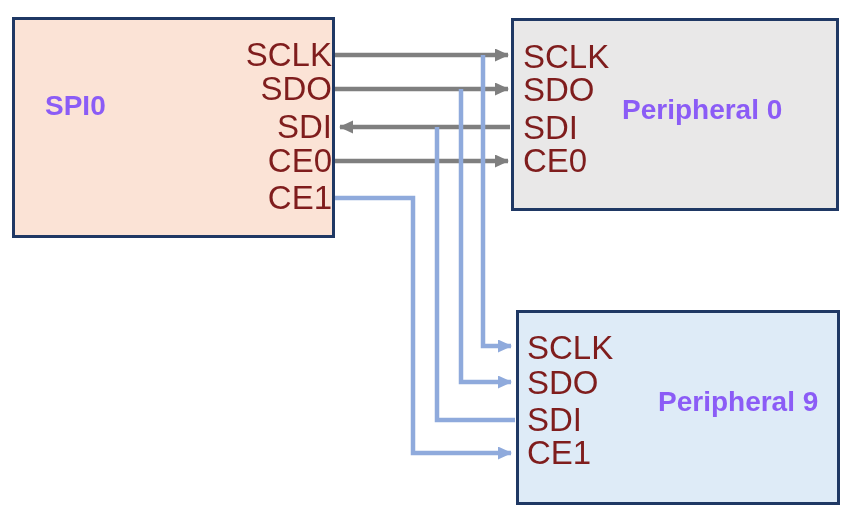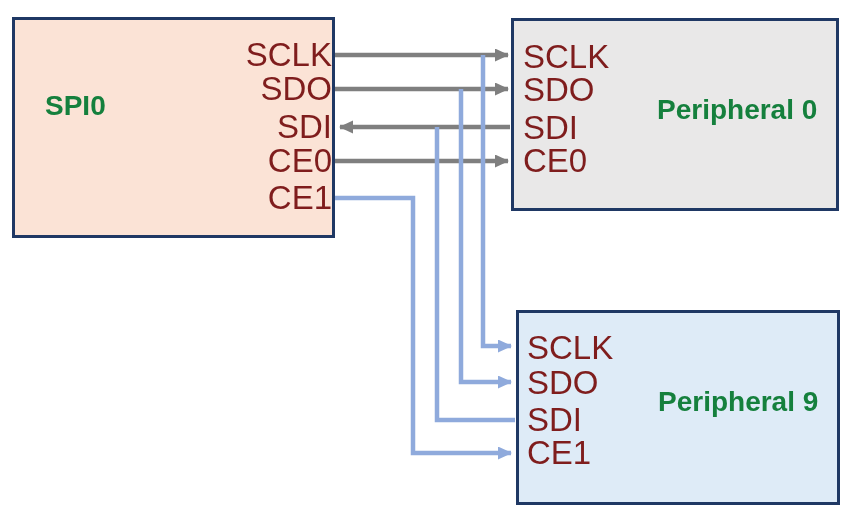--- a/index.html
+++ b/index.html
@@ -45,30 +45,30 @@
     left: 516px;
     top: 310px;
     width: 324px;
     height: 195px;
     background: #deebf7;
   }
   .block-title {
     position: absolute;
     font-weight: bold;
     font-size: 28px;
-    color: #15803d;
+    color: #8b5cf6;
     white-space: nowrap;
     line-height: 42px;
   }
   .controller-title {
     left: 45px;
     top: 85px;
   }
   .p0-title {
-    left: 657px;
+    left: 622px;
     top: 89px;
   }
   .p1-title {
     left: 658px;
     top: 381px;
   }
   .port {
     position: absolute;
     font-size: 33px;
     color: #7f1d1d;

